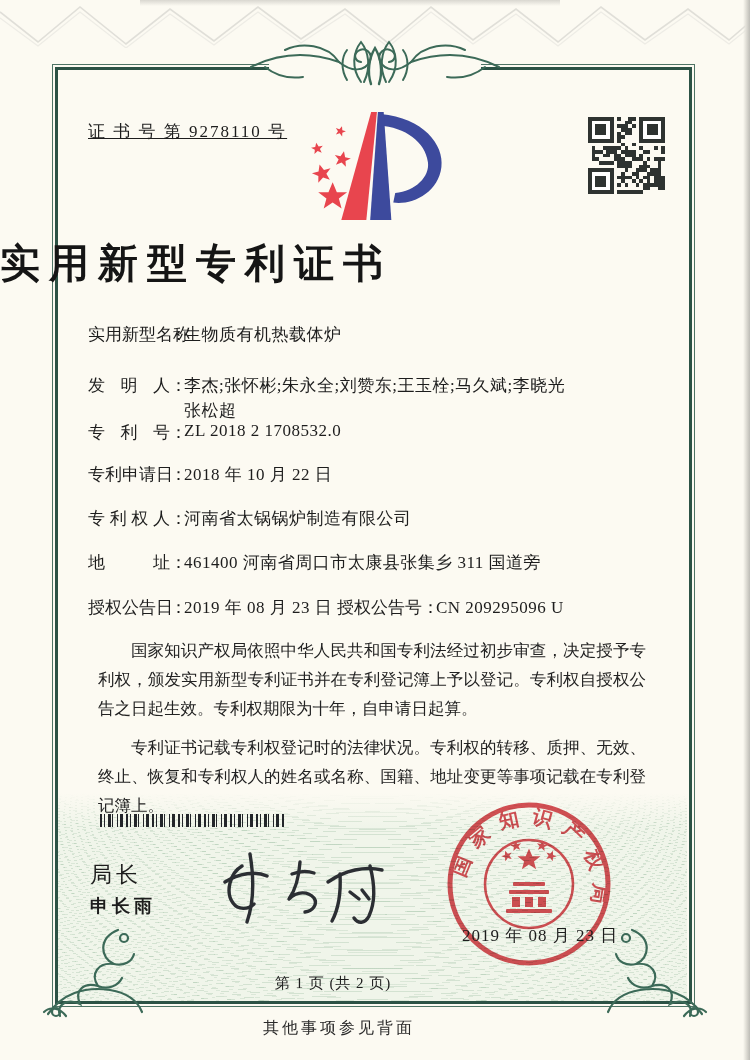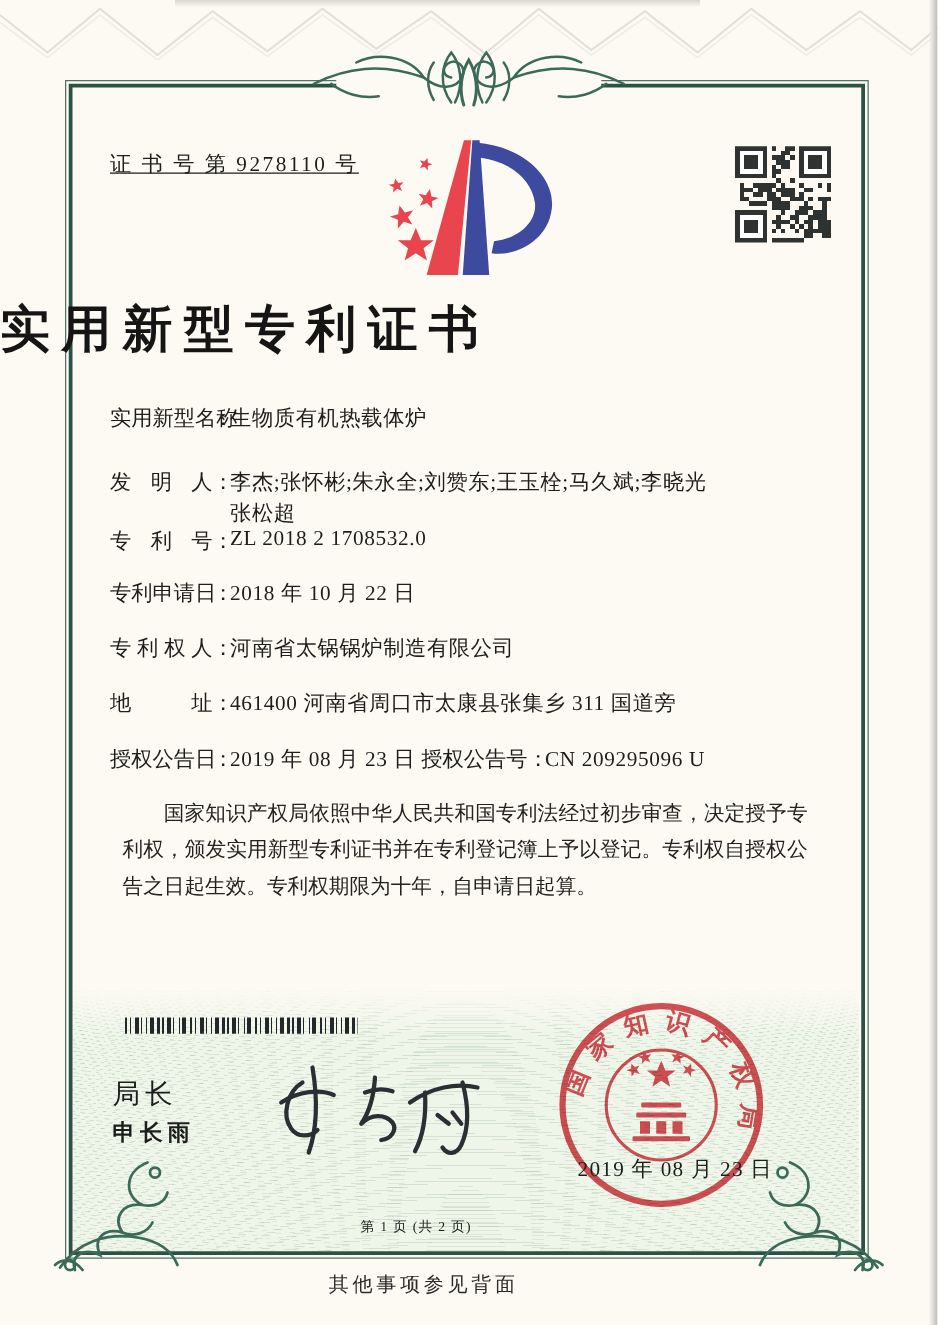--- a/index.html
+++ b/index.html
@@ -37,21 +37,21 @@
   .body-text{left:88px;top:626px;width:568px;font-size:16.5px;line-height:29px;text-align:justify;color:#222;}
   .body-text p{margin:10px;text-indent:2em;}
   .barcode{left:100px;top:814px;width:186px;height:13px;
     background:repeating-linear-gradient(90deg,
       #23262a 0 2px,transparent 2px 4px,#23262a 4px 5px,transparent 5px 8px,
       #23262a 8px 11px,transparent 11px 12.5px,#23262a 12.5px 13.5px,transparent 13.5px 17px,
       #23262a 17px 18px,transparent 18px 20px,#23262a 20px 23px,transparent 23px 26px);}
   .officer-title{left:90px;top:860px;font-size:22px;letter-spacing:4px;text-align:center;}
   .officer-name{left:90px;top:894px;font-size:18px;letter-spacing:4px;font-weight:bold;}
   .seal-date{left:462px;top:924px;font-size:17px;letter-spacing:1px;}
-  .page-info{left:0;top:974px;width:666px;text-align:center;font-size:11px;letter-spacing:1px;}
+  .page-info{left:0;top:974px;width:666px;text-align:center;font-size:15px;letter-spacing:1px;}
   .back-note{left:0;top:1018px;width:678px;text-align:center;font-size:16px;letter-spacing:3px;color:#2a2a2a;}
   .seal{left:443px;top:798px;width:172px;height:172px;mix-blend-mode:multiply;opacity:.92;}
   .signature{left:212px;top:850px;width:180px;height:86px;}
   .qr{left:588px;top:117px;width:77px;height:77px;}
   .logo{left:298px;top:104px;width:154px;height:124px;}
   .ornament-top{left:243px;top:34px;width:264px;height:66px;}
   .corner-fl{width:104px;height:92px;}
   .corner-left{left:40px;top:928px;}
   .corner-right{left:606px;top:928px;transform:scaleX(-1);}
   .zigzag{left:0;top:0;width:750px;height:48px;}
@@ -304,20 +304,21 @@
 <div class="abs row" style="top:551px">
   <span class="flabel">地址</span><span class="colon">：</span><span class="fvalue">461400 河南省周口市太康县张集乡 311 国道旁</span>
 </div>
 <div class="abs row" style="top:596px">
   <span class="flabel">授权公告日</span><span class="colon">：</span><span class="fvalue">2019 年 08 月 23 日</span>
   <span class="row2group"><span>授权公告号</span><span class="colon">：</span><span class="fvalue">CN 209295096 U</span></span>
 </div>
 
 <div class="abs body-text">
   <p>国家知识产权局依照中华人民共和国专利法经过初步审查，决定授予专利权，颁发实用新型专利证书并在专利登记簿上予以登记。专利权自授权公告之日起生效。专利权期限为十年，自申请日起算。</p>
+  <p>专利证书记载专利权登记时的法律状况。专利权的转移、质押、无效、终止、恢复和专利权人的姓名或名称、国籍、地址变更等事项记载在专利登记簿上。</p>
 </div>
 
 <div class="abs barcode"></div>
 
 <div class="abs officer-title">局长</div>
 <div class="abs officer-name">申长雨</div>
 
 <svg class="abs signature" viewBox="0 0 180 86">
   <g fill="none" stroke="#2b2e33" stroke-width="3.4" stroke-linecap="round" stroke-linejoin="round">
     <path d="M30,16 c-12,7 -17,26 -9,37 c5,7 15,7 21,1"></path>

